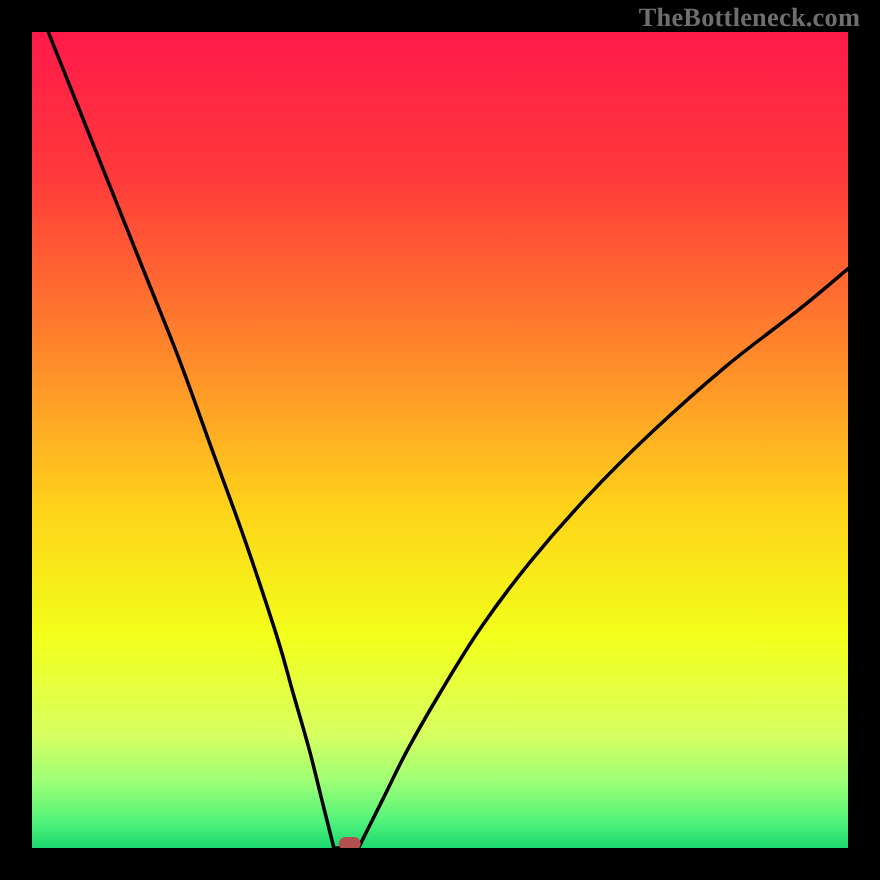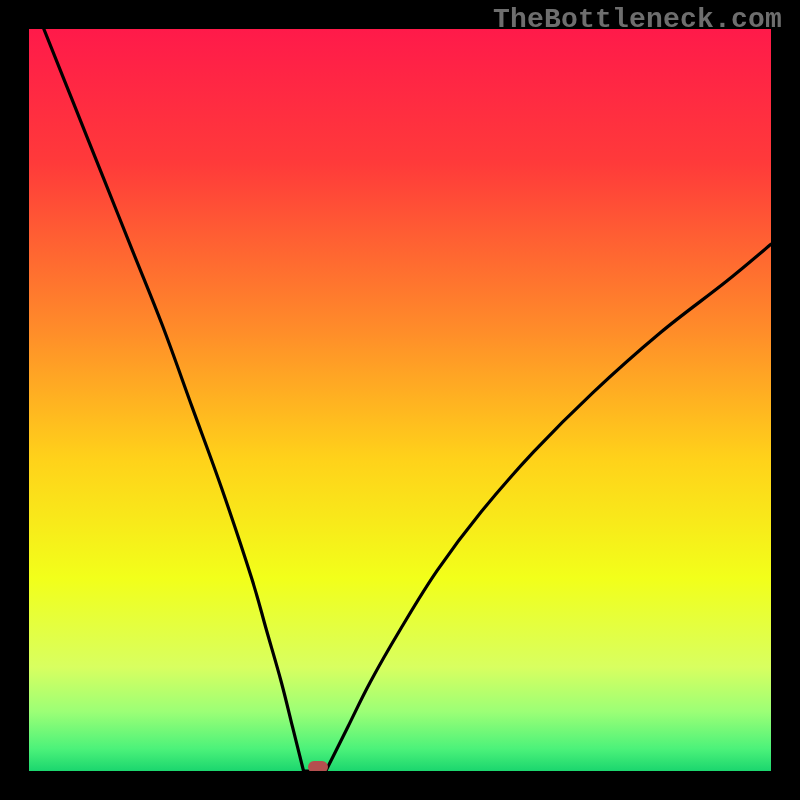--- a/index.html
+++ b/index.html
@@ -13,22 +13,22 @@
   .frame {
     position: relative;
     width: 800px;
     height: 800px;
     background: #000;
   }
   .watermark {
     position: absolute;
     top: 4px;
     right: 18px;
-    font-family: Liberation Mono, monospace;
-    font-size: 28px;
+    font-family: Liberation Serif, serif;
+    font-size: 24px;
     font-weight: 600;
     color: #6e6e6e;
     letter-spacing: 0.2px;
     z-index: 10;
   }
   .plot-area {
     position: absolute;
     left: 29px;
     top: 29px;
     width: 742px;

